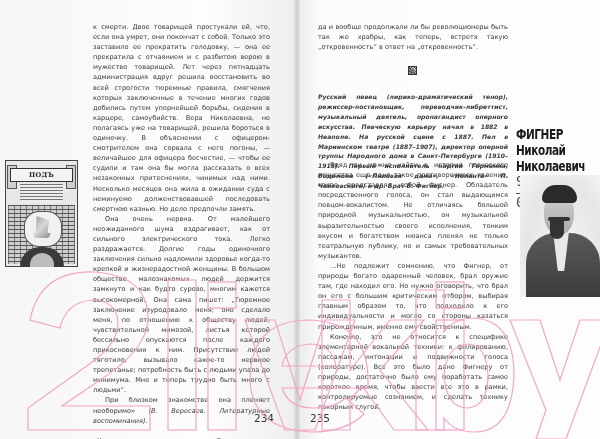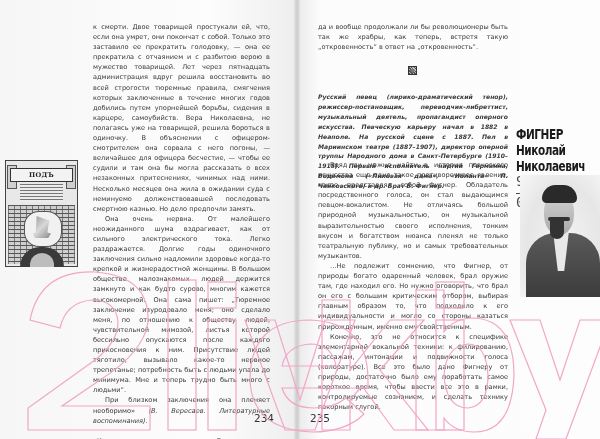--- a/index.html
+++ b/index.html
@@ -93,21 +93,21 @@
 
 <div class="spread">
   <div class="page page-left"></div>
   <div class="page page-right"></div>
 </div>
 <div class="gutter"></div>
 
 <div class="body-text" id="lp-text">
   <p>к смерти. Двое товарищей простукали ей, что, если она умрет, они покончат с собой. Только это заставило ее прекратить голодовку, — она ее прекратила с отчаянием и с разбитою верою в мужество товарищей. Лет через пятнадцать администрация вдруг решила восстановить во всей строгости тюремные правила, смягчения которых заключенные в течение многих годов добились путем упорнейшей борьбы, сидения в карцере, самоубийств. Вера Николаевна, не полагаясь уже на товарищей, решила бороться в одиночку. В объяснении с офицером-смотрителем она сорвала с него погоны, — величайшее для офицера бесчестие, — чтобы ее судили и там она бы могла рассказать о всех незаконных притеснениях, чинимых над ними. Несколько месяцев она жила в ожидании суда с неминуемо долженствовавшей последовать смертною казнью. Но дело предпочли замять.</p>
   <p class="ind">Она очень нервна. От малейшего неожиданного шума вздрагивает, как от сильного электрического тока. Легко раздражается. Долгие годы одиночного заключения сильно надломили здоровье когда-то крепкой и жизнерадостной женщины. В большом обществе малознакомых людей держится замкнуто и как будто сурово, многим кажется высокомерной. Она сама пишет: „Тюремное заключение изуродовало меня; оно сделало меня, по отношению к обществу людей, чувствительной мимозой, листья которой бессильно опускаются после каждого прикосновения к ним. Присутствие людей тяготило, вызывало какое-то нервное трепетанье; потребность быть с людьми упала до минимума. Мне и теперь трудно быть много с людьми“.</p>
-  <p class="ind"><span>При близком заключения она пленяет необоримо»</span> <span class="it">(В. Вересаев. Литературные воспоминания).</span></p>
+  <p class="ind"><span>При близком знакомстве она пленяет необоримо»</span> <span class="it">(В. Вересаев. Литературные воспоминания).</span></p>
   <p class="gap">«Карпович выстрелил в горло Боголепову — „ничтоже сумняся“, не спросив себя, нет ли у него детей, жены. „В Шлиссельбург он явился такой радостный и нас всех оживил“, — пишет в своих воспоминаниях Фигнер. Но если бы этой Фигнер тамошняя стража „откровенно и физиологически радостно“ сказала, что вы теперь, барышня, как человек — уже кончены, но остаетесь еще как женщина, и наши солдаты в этом нуждаются, ну и т. д., со всеми последствиями, — то, во-первых, что сказала бы об этом вся печать? во-вторых, как бы почувствовала себя в революционной роли Фигнер,</p>
 </div>
 
 <div class="cover">
   <div class="pillar" style="left:1px"></div>
   <div class="pillar" style="right:1px"></div>
   <div class="banner">ПОДЪ СВОДАМИ</div>
   <div class="sub"></div>
   <div class="bricks"></div>
   <div class="medallion"></div>

